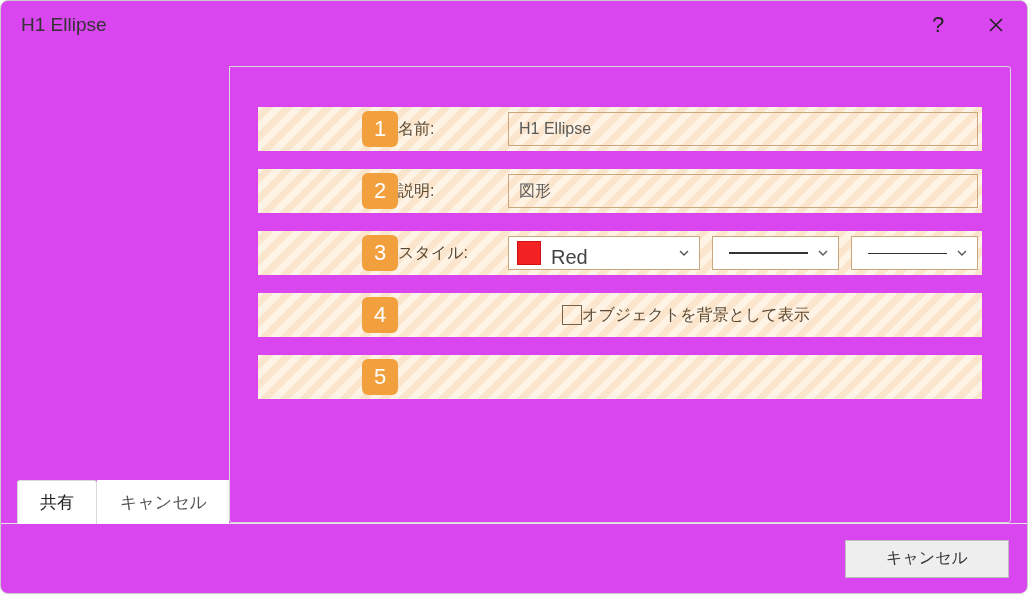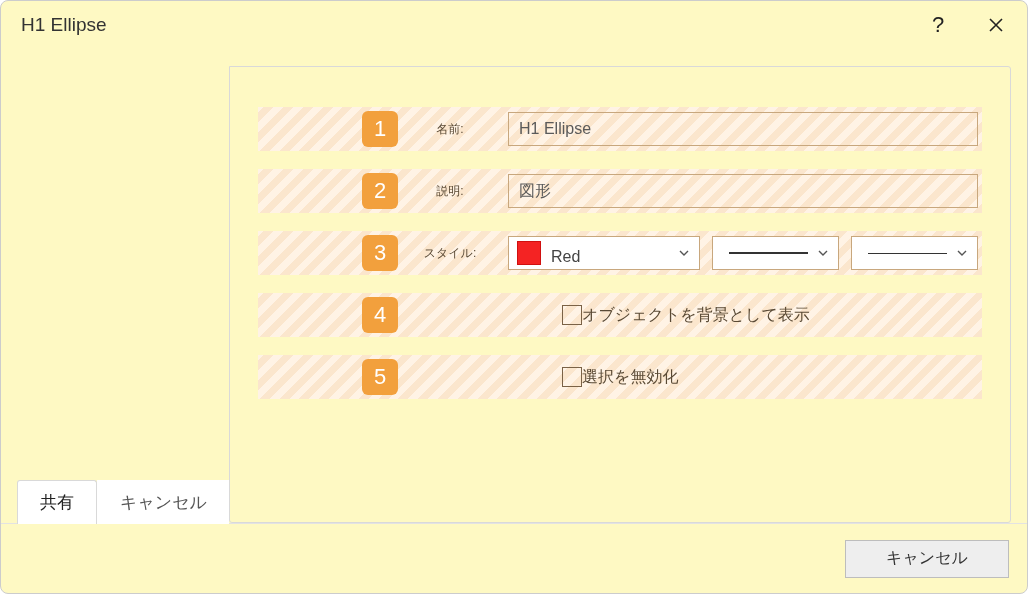--- a/index.html
+++ b/index.html
@@ -7,21 +7,21 @@
     font-family: "Yu Gothic UI", "Meiryo", "MS PGothic", sans-serif;
     font-size: 15px;
     background: #ffffff;
     color: #333;
   }
   .window {
     width: 1028px;
     height: 594px;
     border: 1px solid #ccc;
     border-radius: 8px;
-    background: #fef9c3;
+    background: #d946ef;
     display: flex;
     flex-direction: column;
     overflow: hidden;
   }
   .titlebar {
     height: 48px;
     display: flex;
     align-items: center;
     padding: 0 2px 0 20px;
     font-size: 19px;
@@ -102,23 +102,23 @@
     display: flex;
     align-items: center;
     justify-content: center;
     margin: 4px 8px 4px 0;
     position: relative;
     left: 104px;
     flex-shrink: 0;
   }
   .label {
     width: 110px;
-    text-align: center;
+    text-align: left;
     color: #5a4a35;
-    font-size: 12px;
+    font-size: 16px;
     margin-left: 96px;
     padding-right: 6px;
     flex-shrink: 0;
   }
   .field {
     flex: 1;
     height: 34px;
     border: 1px solid #c8a77d;
     background: transparent;
     padding: 0 10px;
@@ -157,21 +157,21 @@
   .select.color { flex: 1.6; }
   .select.line  { flex: 1; }
   .swatch {
     width: 24px;
     height: 24px;
     background: #f42323;
     border: 1px solid #d01010;
     margin-right: 10px;
     flex-shrink: 0;
   }
-  .select-text { flex:1; color:#444; font-size:16px;margin-top:8px; }
+  .select-text { flex:1; color:#444; font-size:20px;margin-top:8px; }
   .line-sample {
     flex: 1;
     height: 0;
     border-top: 2px solid #333;
     margin: 0 8px;
   }
   .chev {
     width: 14px;
     display:flex;
     align-items:center;
@@ -294,24 +294,20 @@
       <div class="row">
         <div class="num">4</div>
         <div class="check-wrap">
           <div class="checkbox"></div>
           <div class="check-label">オブジェクトを背景として表示</div>
         </div>
       </div>
 
       <div class="row" style="margin-bottom:0">
         <div class="num">5</div>
-        <div class="check-wrap">
-          <div class="checkbox"></div>
-          <div class="check-label">選択を無効化</div>
-        </div>
       </div>
 
     </div>
   </div>
 
   <div class="footer">
     <div class="btn">キャンセル</div>
   </div>
 
 </div>

